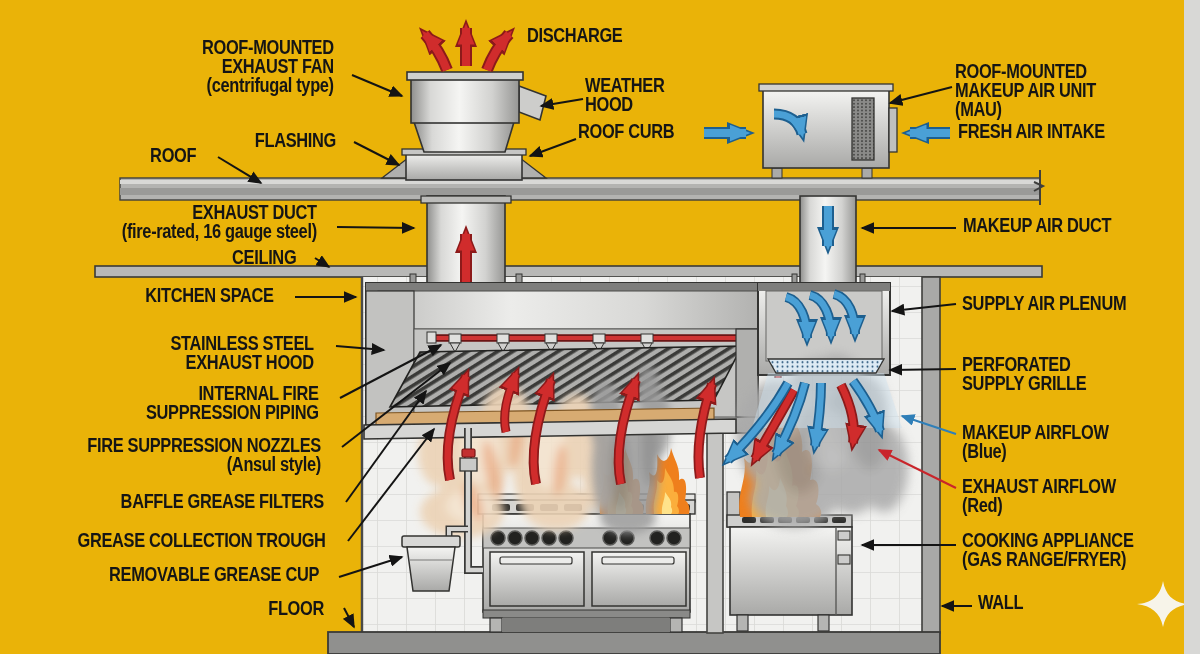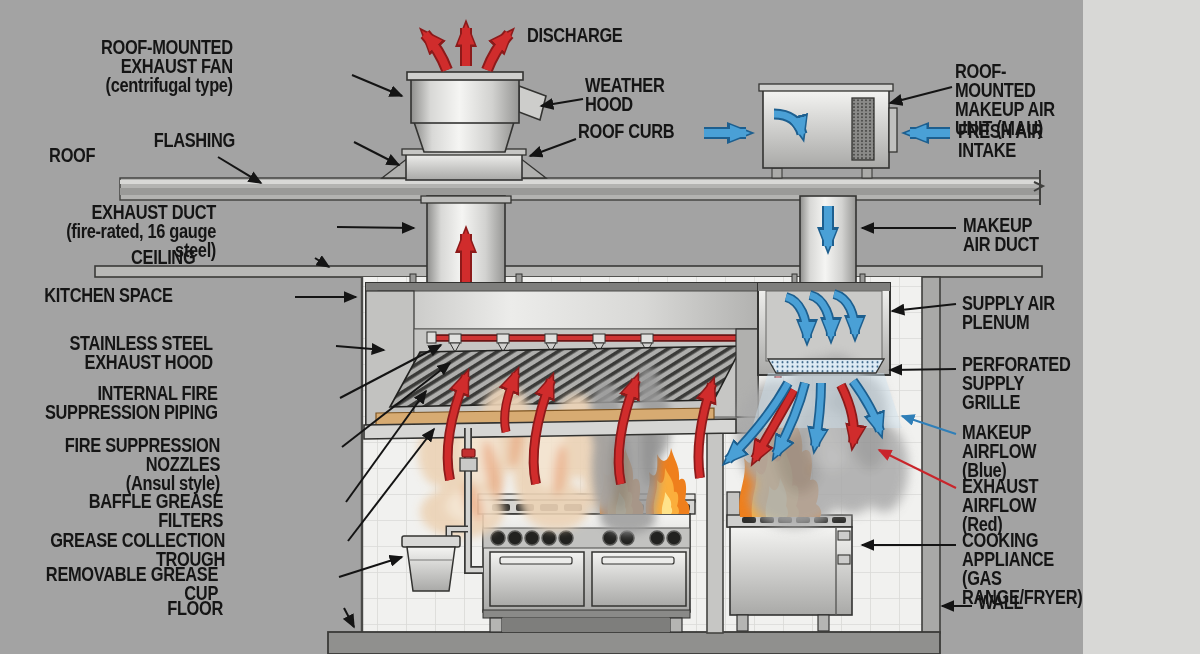--- a/index.html
+++ b/index.html
@@ -1,17 +1,17 @@
 <!DOCTYPE html>
 <html><head>
 <meta charset="utf-8">
 <title>Diagram</title>
 <style>
   html,body{margin:0;padding:0;background:#d8d8d6;}
-  .canvas{position:relative;width:1083px;height:654px;background:#a3a3a3;overflow:hidden;
+  .canvas{position:relative;width:1184px;height:654px;background:#eab308;overflow:hidden;
           font-family:"Liberation Sans",sans-serif;}
   .canvas svg{position:absolute;left:0;top:0;}
   .lbl{position:absolute;font-weight:700;font-size:20px;line-height:19px;color:#151515;
        white-space:pre-line;letter-spacing:-0.4px;}
   .lbl.r{text-align:right;transform:scaleX(0.82);transform-origin:100% 0;}
   .lbl.l{text-align:left;transform:scaleX(0.82);transform-origin:0 0;}
 </style>
 </head>
 <body>
 

